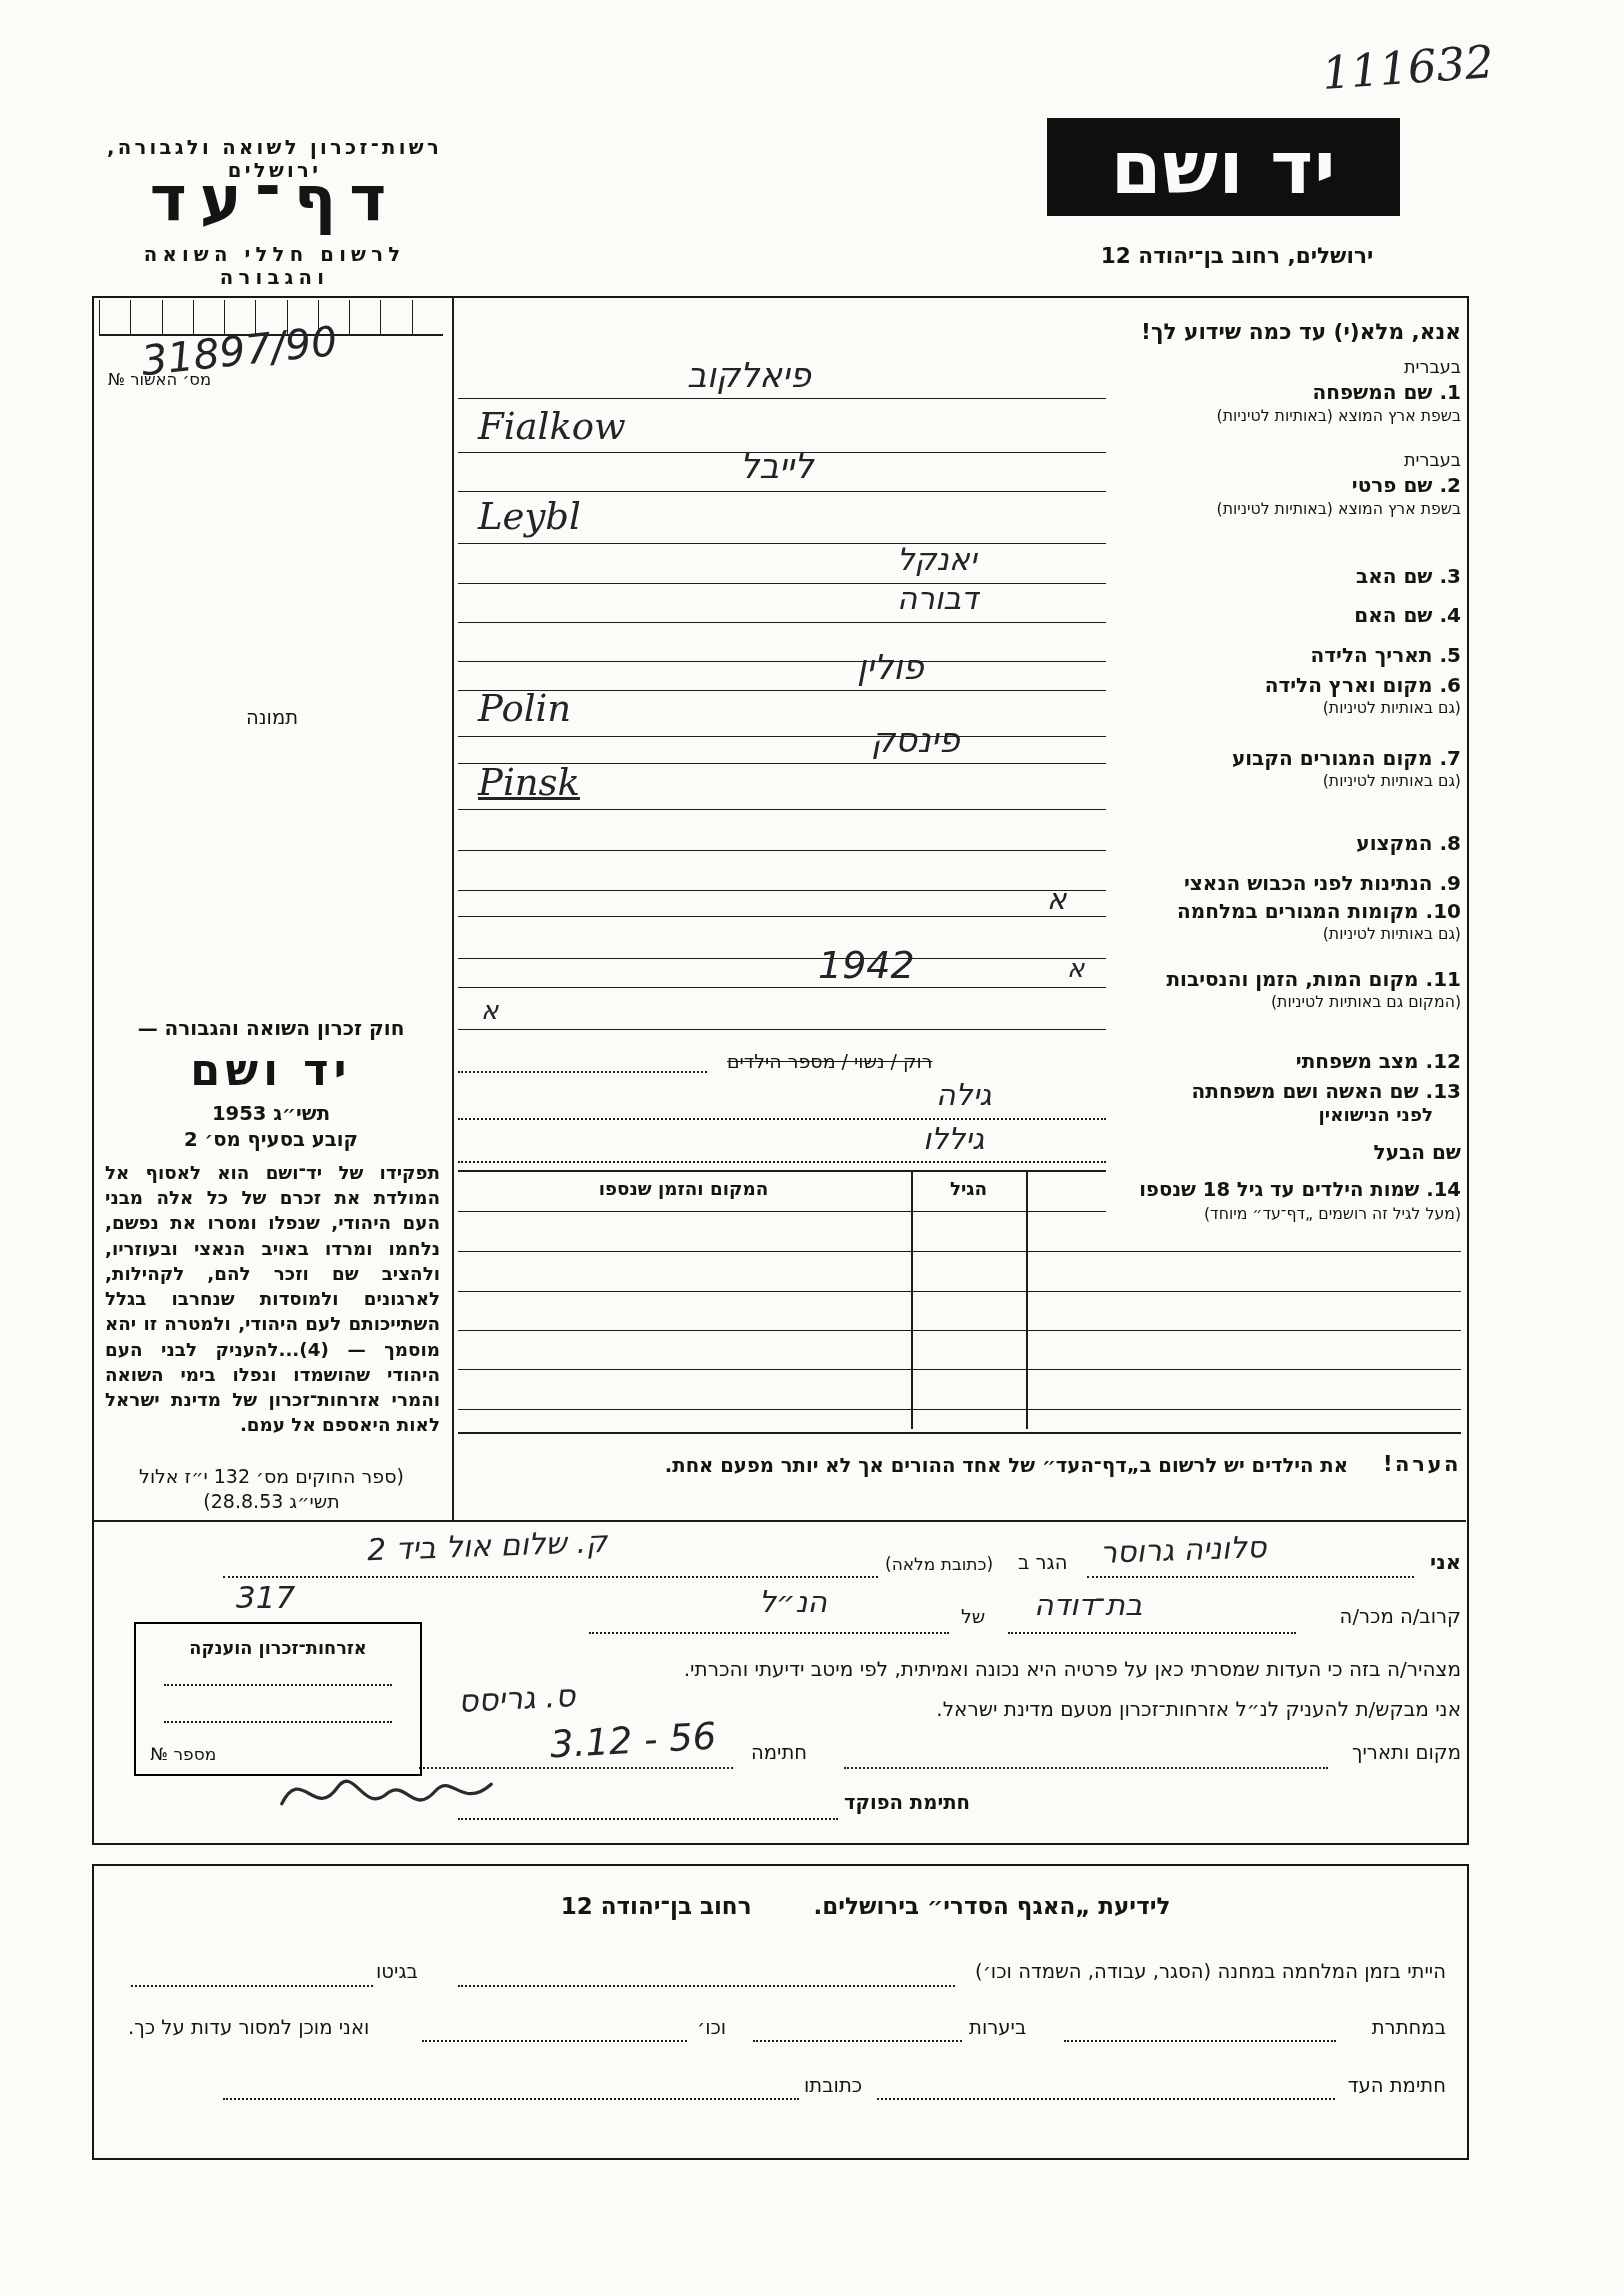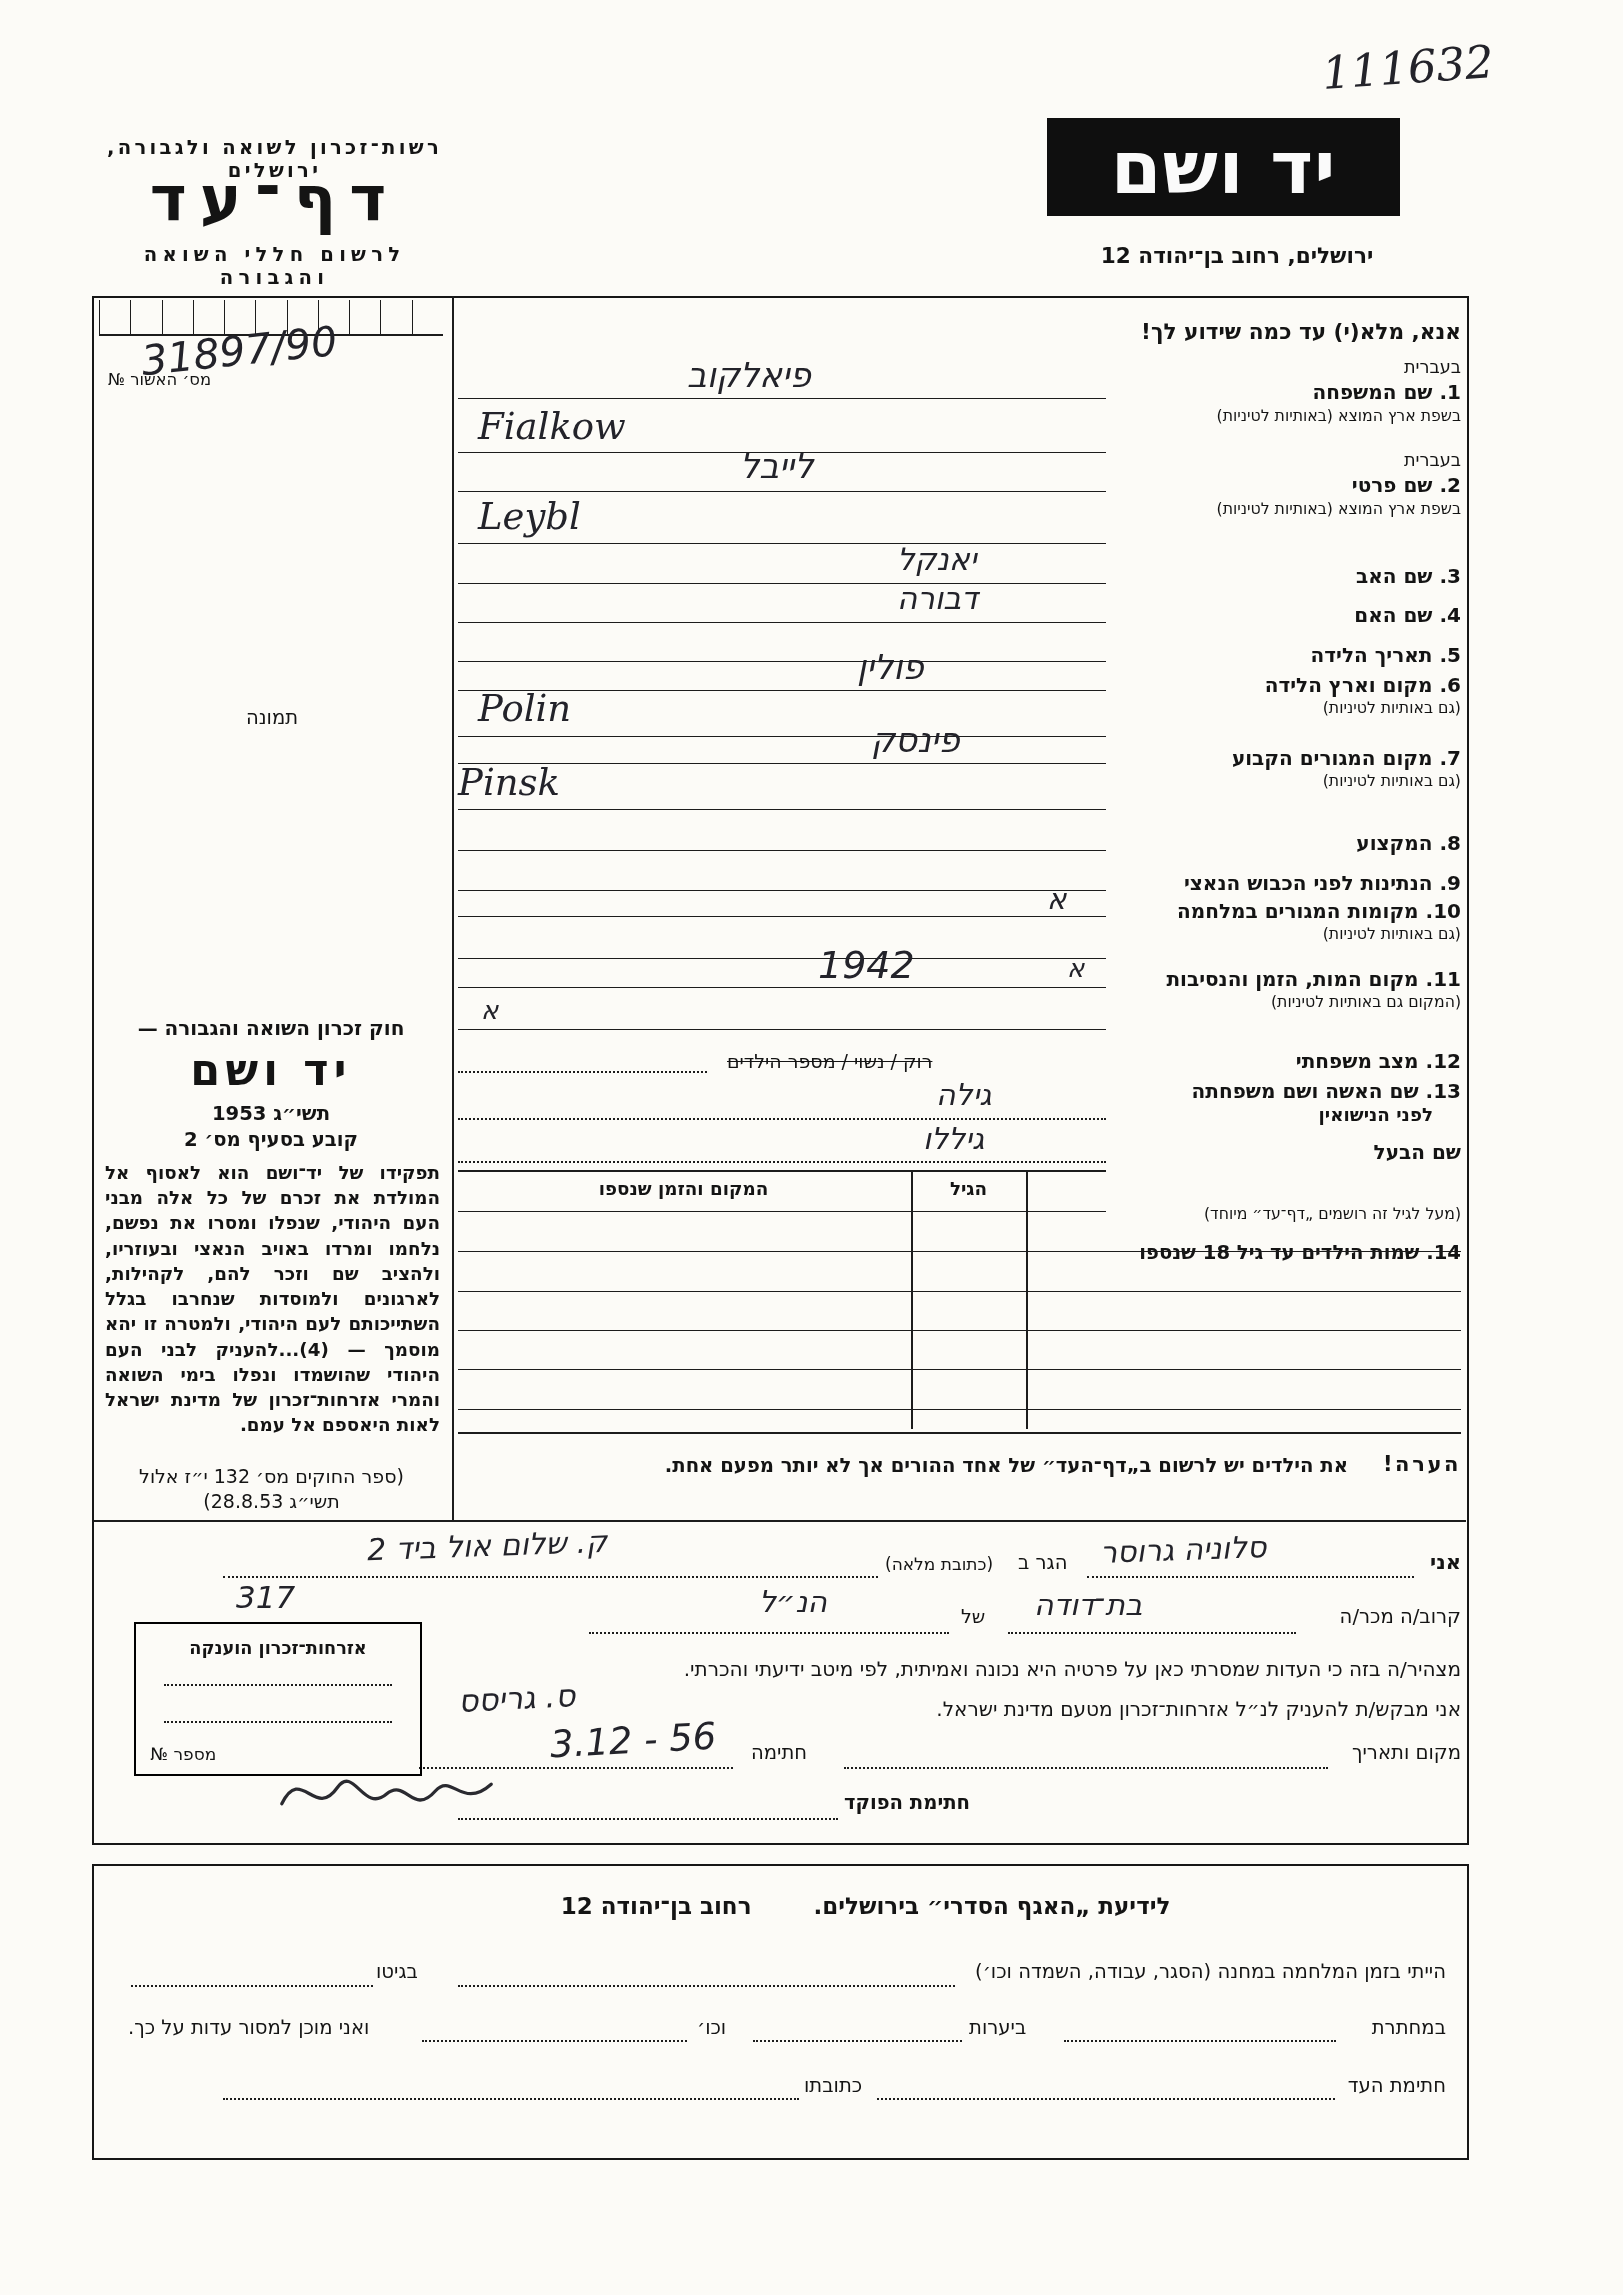--- a/index.html
+++ b/index.html
@@ -105,21 +105,21 @@
   <div class="abs rule" style="left:458px;top:690px;width:648px;"></div>
   <div class="abs hw rtl" style="left:857px;top:647px;font-size:34px;">פולין</div>
   <div class="abs rule" style="left:458px;top:736px;width:648px;"></div>
   <div class="abs hwl" style="left:478px;top:687px;font-size:37px;">Polin</div>
 
   <div class="abs rtl lbl" style="right:162px;top:746px;font-size:20px;">7. מקום המגורים הקבוע</div>
   <div class="abs rtl sub" style="right:162px;top:771px;">(גם באותיות לטיניות)</div>
   <div class="abs rule" style="left:458px;top:763px;width:648px;"></div>
   <div class="abs hw rtl" style="left:871px;top:720px;font-size:34px;">פינסק</div>
   <div class="abs rule" style="left:458px;top:809px;width:648px;"></div>
-  <div class="abs hwl" style="left:458px;top:761px;font-size:37px;">Pinsk</div>
+  <div class="abs hwl" style="left:478px;top:761px;font-size:37px;text-decoration:underline;">Pinsk</div>
 
   <div class="abs rtl lbl" style="right:162px;top:831px;font-size:20px;">8. המקצוע</div>
   <div class="abs rule" style="left:458px;top:850px;width:648px;"></div>
 
   <div class="abs rtl lbl" style="right:162px;top:871px;font-size:20px;">9. הנתינות לפני הכבוש הנאצי</div>
   <div class="abs rule" style="left:458px;top:890px;width:648px;"></div>
 
   <div class="abs rtl lbl" style="right:162px;top:899px;font-size:20px;">10. מקומות המגורים במלחמה</div>
   <div class="abs rtl sub" style="right:162px;top:924px;">(גם באותיות לטיניות)</div>
   <div class="abs rule" style="left:458px;top:916px;width:648px;"></div>
@@ -140,21 +140,21 @@
 
   <div class="abs rtl lbl" style="right:162px;top:1079px;font-size:20px;">13. שם האשה ושם משפחתה</div>
   <div class="abs rtl lbl" style="right:190px;top:1104px;font-size:18.3px;">לפני הנישואין</div>
   <div class="abs drule" style="left:458px;top:1118px;width:648px;"></div>
   <div class="abs hw rtl" style="left:936px;top:1077px;font-size:30px;">גילה</div>
 
   <div class="abs rtl lbl" style="right:162px;top:1140px;font-size:20px;">שם הבעל</div>
   <div class="abs drule" style="left:458px;top:1161px;width:648px;"></div>
   <div class="abs hw rtl" style="left:923px;top:1121px;font-size:30px;">גיללו</div>
 
-  <div class="abs rtl lbl" style="right:162px;top:1241px;font-size:19.6px;">14. שמות הילדים עד גיל 18 שנספו</div>
+  <div class="abs rtl lbl" style="right:162px;top:1178px;font-size:19.6px;">14. שמות הילדים עד גיל 18 שנספו</div>
   <div class="abs rtl sub" style="right:162px;top:1204px;">(מעל לגיל זה רושמים „דף־עד״ מיוחד)</div>
   <div class="abs hline" style="left:458px;top:1170px;width:648px;"></div>
   <div class="abs vline" style="left:911px;top:1170px;height:259px;"></div>
   <div class="abs vline" style="left:1026px;top:1170px;height:259px;"></div>
   <div class="abs rtl b c" style="left:911px;top:1178px;width:115px;font-size:18.3px;">הגיל</div>
   <div class="abs rtl b c" style="left:471px;top:1178px;width:425px;font-size:18.3px;">המקום והזמן שנספו</div>
   <div class="abs rule" style="left:458px;top:1211px;width:648px;"></div>
   <div class="abs rule" style="left:458px;top:1251px;width:1003px;"></div>
   <div class="abs rule" style="left:458px;top:1291px;width:1003px;"></div>
   <div class="abs rule" style="left:458px;top:1330px;width:1003px;"></div>

